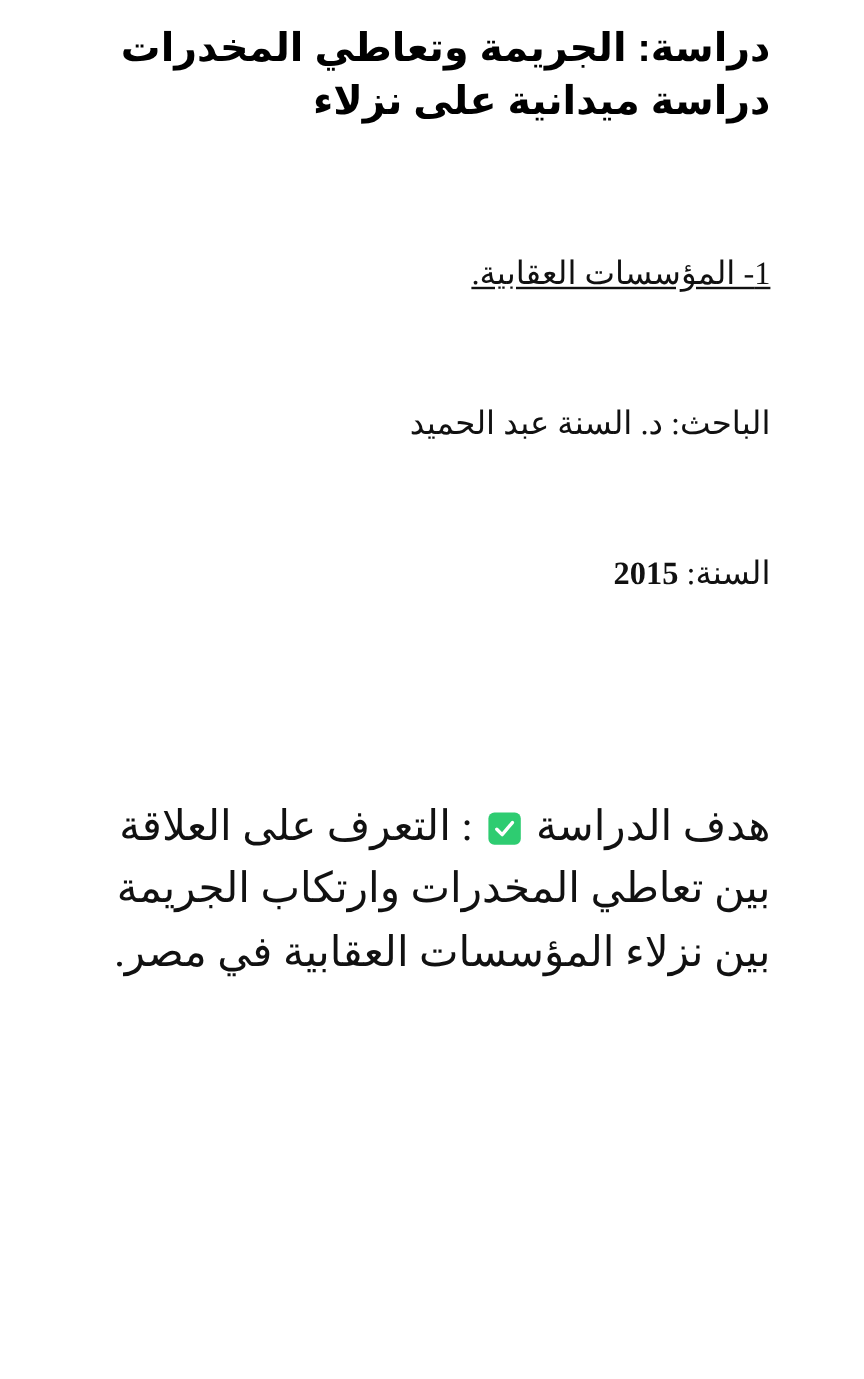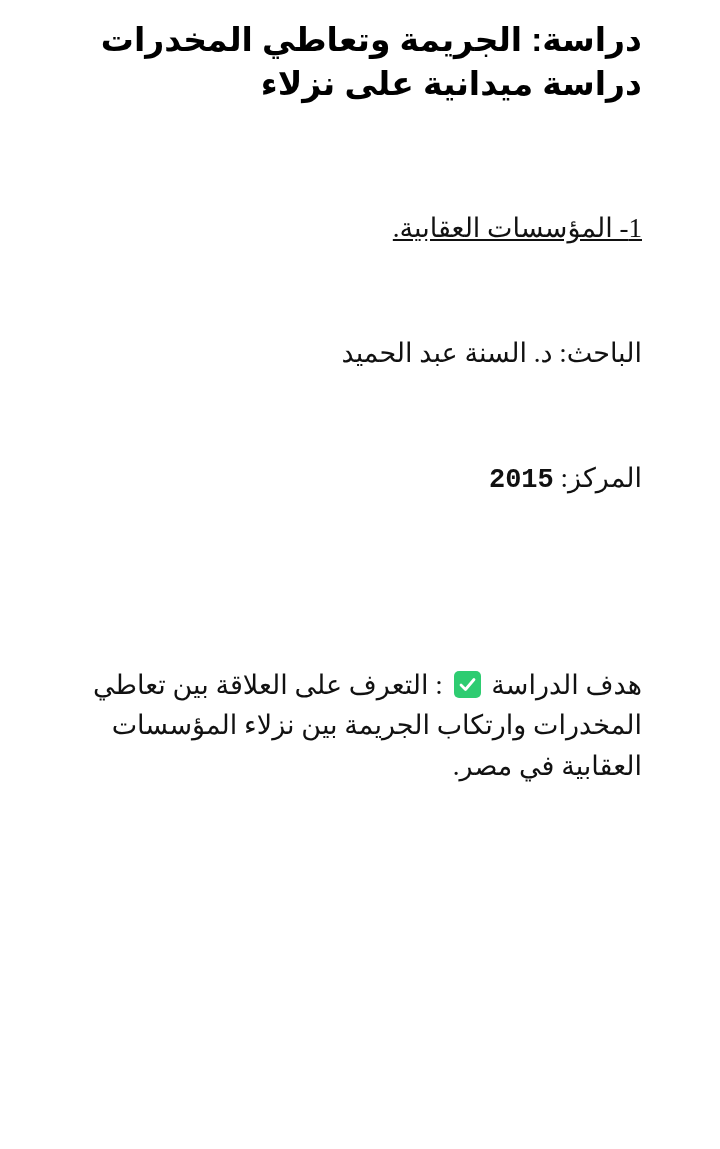--- a/index.html
+++ b/index.html
@@ -44,30 +44,30 @@
     height: 78px;
   }
   .meta-line {
     font-family: "Liberation Serif", "DejaVu Serif", serif;
     font-size: 27px;
     line-height: 1.45;
     color: #111111;
     margin: 0;
   }
   .year-value {
-    font-family: Liberation Mono, monospace;
+    font-family: Liberation Serif, serif;
     font-weight: bold;
     font-size: 27px;
   }
   .org-line {
     font-size: 27px;
     line-height: 1.5;
   }
   .goal-block {
-    font-size: 27px;
+    font-size: 35px;
     line-height: 1.5;
     text-align: right;
   }
   .check-badge {
     display: inline-block;
     width: 27px;
     height: 27px;
     border-radius: 5px;
     background: #2ecc71;
     position: relative;
@@ -95,21 +95,21 @@
 
   <p class="meta-line first-item">1- المؤسسات العقابية.</p>
 
   <div class="spacer-md"></div>
 
   <p class="meta-line">الباحث: د. السنة عبد الحميد</p>
 
   <div class="spacer-md"></div>
 
   <p class="meta-line">
-    <span>المركز:</span>
+    <span>السنة:</span>
     <span class="year-value">2015</span>
   </p>
 
   <div class="spacer-md"></div>
 
 
   <div class="spacer-sm"></div>
 
   <p class="meta-line goal-block">
     <span>هدف الدراسة</span>

